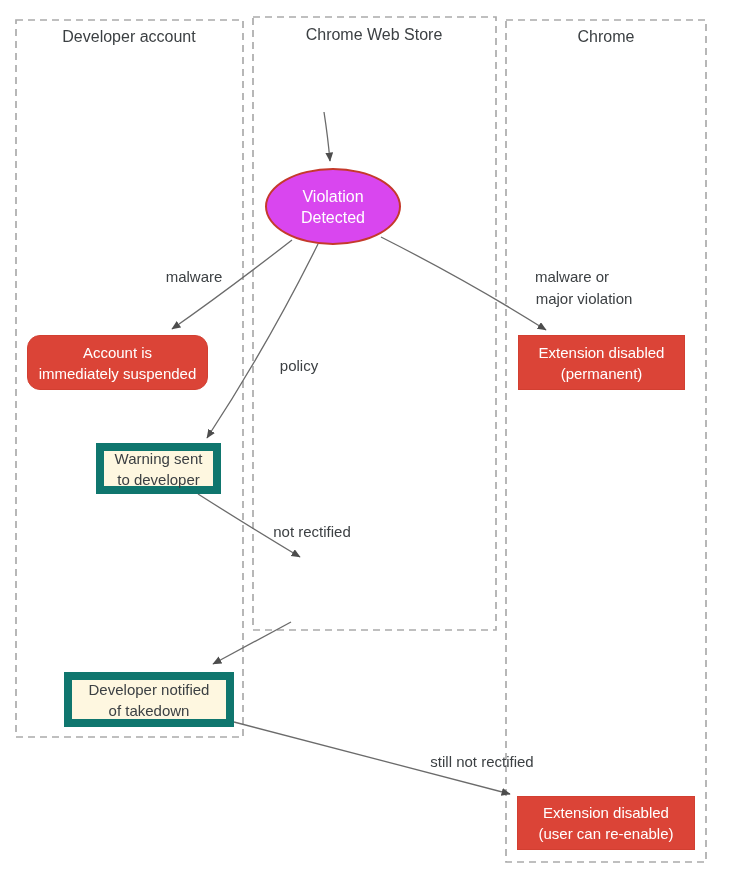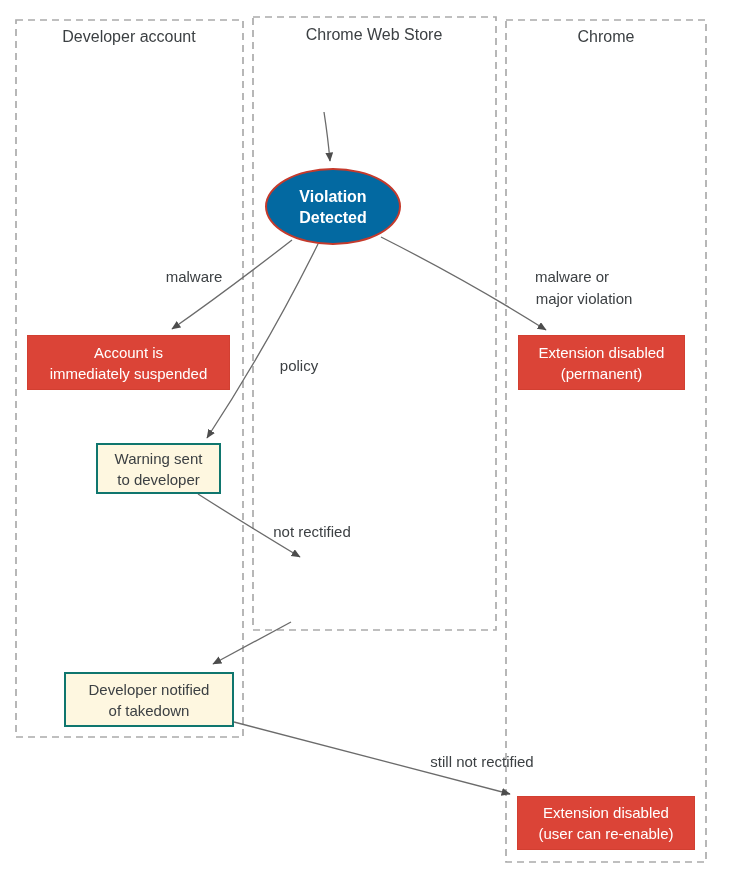--- a/index.html
+++ b/index.html
@@ -51,34 +51,34 @@
     color: #ffffff;
     font-size: 15px;
     font-weight: 500;
     border: 1px solid #d23f31;
   }
   .node--yellow {
     background: #fef7e0;
     color: #3c4043;
     font-size: 15px;
     font-weight: 400;
-    border: 2px solid #0f766e;
+    border: 8px solid #0f766e;
   }
   .node--ellipse {
-    background: #0369a1;
+    background: #d946ef;
     color: #ffffff;
     font-size: 16px;
-    font-weight: 700;
+    font-weight: 400;
     border: 2px solid #c53a2c;
     border-radius: 50%;
   }
 
   
   #node-violation   { left: 265px; top: 168px; width: 136px; height: 77px; }
-  #node-account     { left: 27px;  top: 335px; width: 203px; height: 55px; }
+  #node-account     { left: 27px;  top: 335px; width: 181px; height: 55px; border-radius: 13px; }
   #node-perm        { left: 518px; top: 335px; width: 167px; height: 55px; }
   #node-warning     { left: 96px;  top: 443px; width: 125px; height: 51px; }
   #node-removed     { left: 265px; top: 567px; width: 172px; height: 55px; }
   #node-notified    { left: 64px;  top: 672px; width: 170px; height: 55px; }
   #node-reenable    { left: 517px; top: 796px; width: 178px; height: 54px; }
 </style>
 </head>
 <body>
 
 <div class="canvas">

